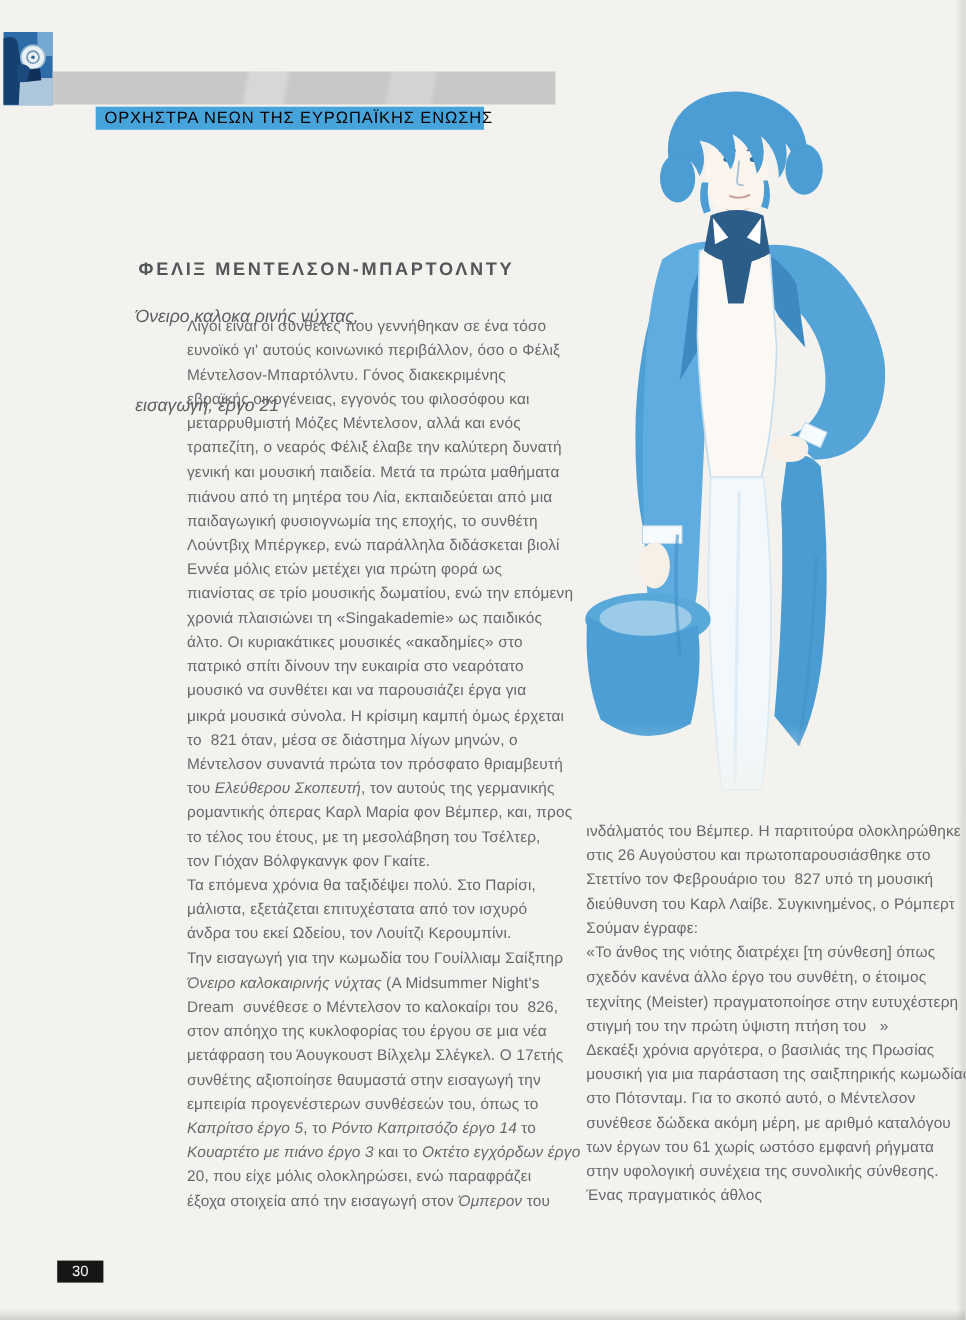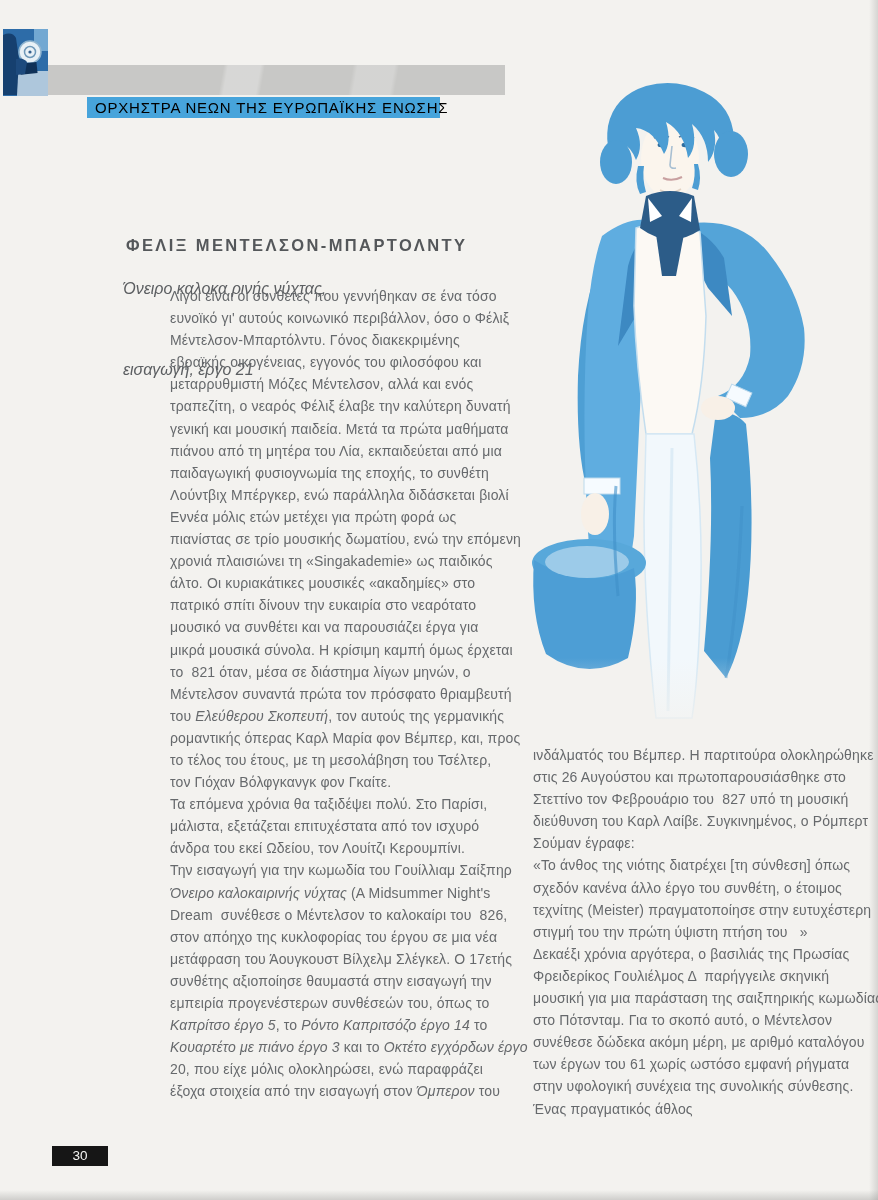--- a/index.html
+++ b/index.html
@@ -31,21 +31,21 @@
     font-size:16px;font-style:italic;line-height:27px;white-space:pre;}
   
   .column{position:absolute;color:#66696c;font-size:14px;}
   .col-left{left:170px;top:285px;width:365px;}
   .col-right{left:533px;top:744px;width:340px;}
   .line{height:22.1px;line-height:22.1px;white-space:pre;letter-spacing:.15px;}
   .it{font-style:italic;}
   
   .portrait{position:absolute;left:432px;top:66px;width:446px;height:680px;}
   
-  .page-number{position:absolute;left:52px;top:1146px;width:56px;height:20px;
+  .page-number{position:absolute;left:52px;top:1146px;width:42px;height:20px;
     background:#161616;color:#f4f4f2;font-size:13.5px;line-height:20px;text-align:center;}
 </style>
 </head>
 <body>
 
 <div class="page">
 
   <div class="photo-thumb">
     <svg width="45" height="67" viewBox="0 0 45 67">
       <rect x="0" y="0" width="45" height="67" fill="#2d6ca8"></rect>
@@ -177,21 +177,20 @@
       <div class="line"><span>ινδάλματός του Βέμπερ. Η παρτιτούρα ολοκληρώθηκε</span></div>
       <div class="line"><span>στις 26 Αυγούστου και πρωτοπαρουσιάσθηκε στο</span></div>
       <div class="line"><span>Στεττίνο τον Φεβρουάριο του  827 υπό τη μουσική</span></div>
       <div class="line"><span>διεύθυνση του Καρλ Λαίβε. Συγκινημένος, ο Ρόμπερτ</span></div>
       <div class="line"><span>Σούμαν έγραφε:</span></div>
       <div class="line"><span>«Το άνθος της νιότης διατρέχει [τη σύνθεση] όπως</span></div>
       <div class="line"><span>σχεδόν κανένα άλλο έργο του συνθέτη, ο έτοιμος</span></div>
       <div class="line"><span>τεχνίτης (Meister) πραγματοποίησε στην ευτυχέστερη</span></div>
       <div class="line"><span>στιγμή του την πρώτη ύψιστη πτήση του   »</span></div>
       <div class="line"><span>Δεκαέξι χρόνια αργότερα, ο βασιλιάς της Πρωσίας</span></div>
-      <div class="line"><span>Φρειδερίκος Γουλιέλμος Δ  παρήγγειλε σκηνική</span></div>
       <div class="line"><span>μουσική για μια παράσταση της σαιξπηρικής κωμωδίας</span></div>
       <div class="line"><span>στο Πότσνταμ. Για το σκοπό αυτό, ο Μέντελσον</span></div>
       <div class="line"><span>συνέθεσε δώδεκα ακόμη μέρη, με αριθμό καταλόγου</span></div>
       <div class="line"><span>των έργων του 61 χωρίς ωστόσο εμφανή ρήγματα</span></div>
       <div class="line"><span>στην υφολογική συνέχεια της συνολικής σύνθεσης.</span></div>
       <div class="line"><span>Ένας πραγματικός άθλος</span></div>
     </div>
 
   <div class="page-number">30</div>
 

